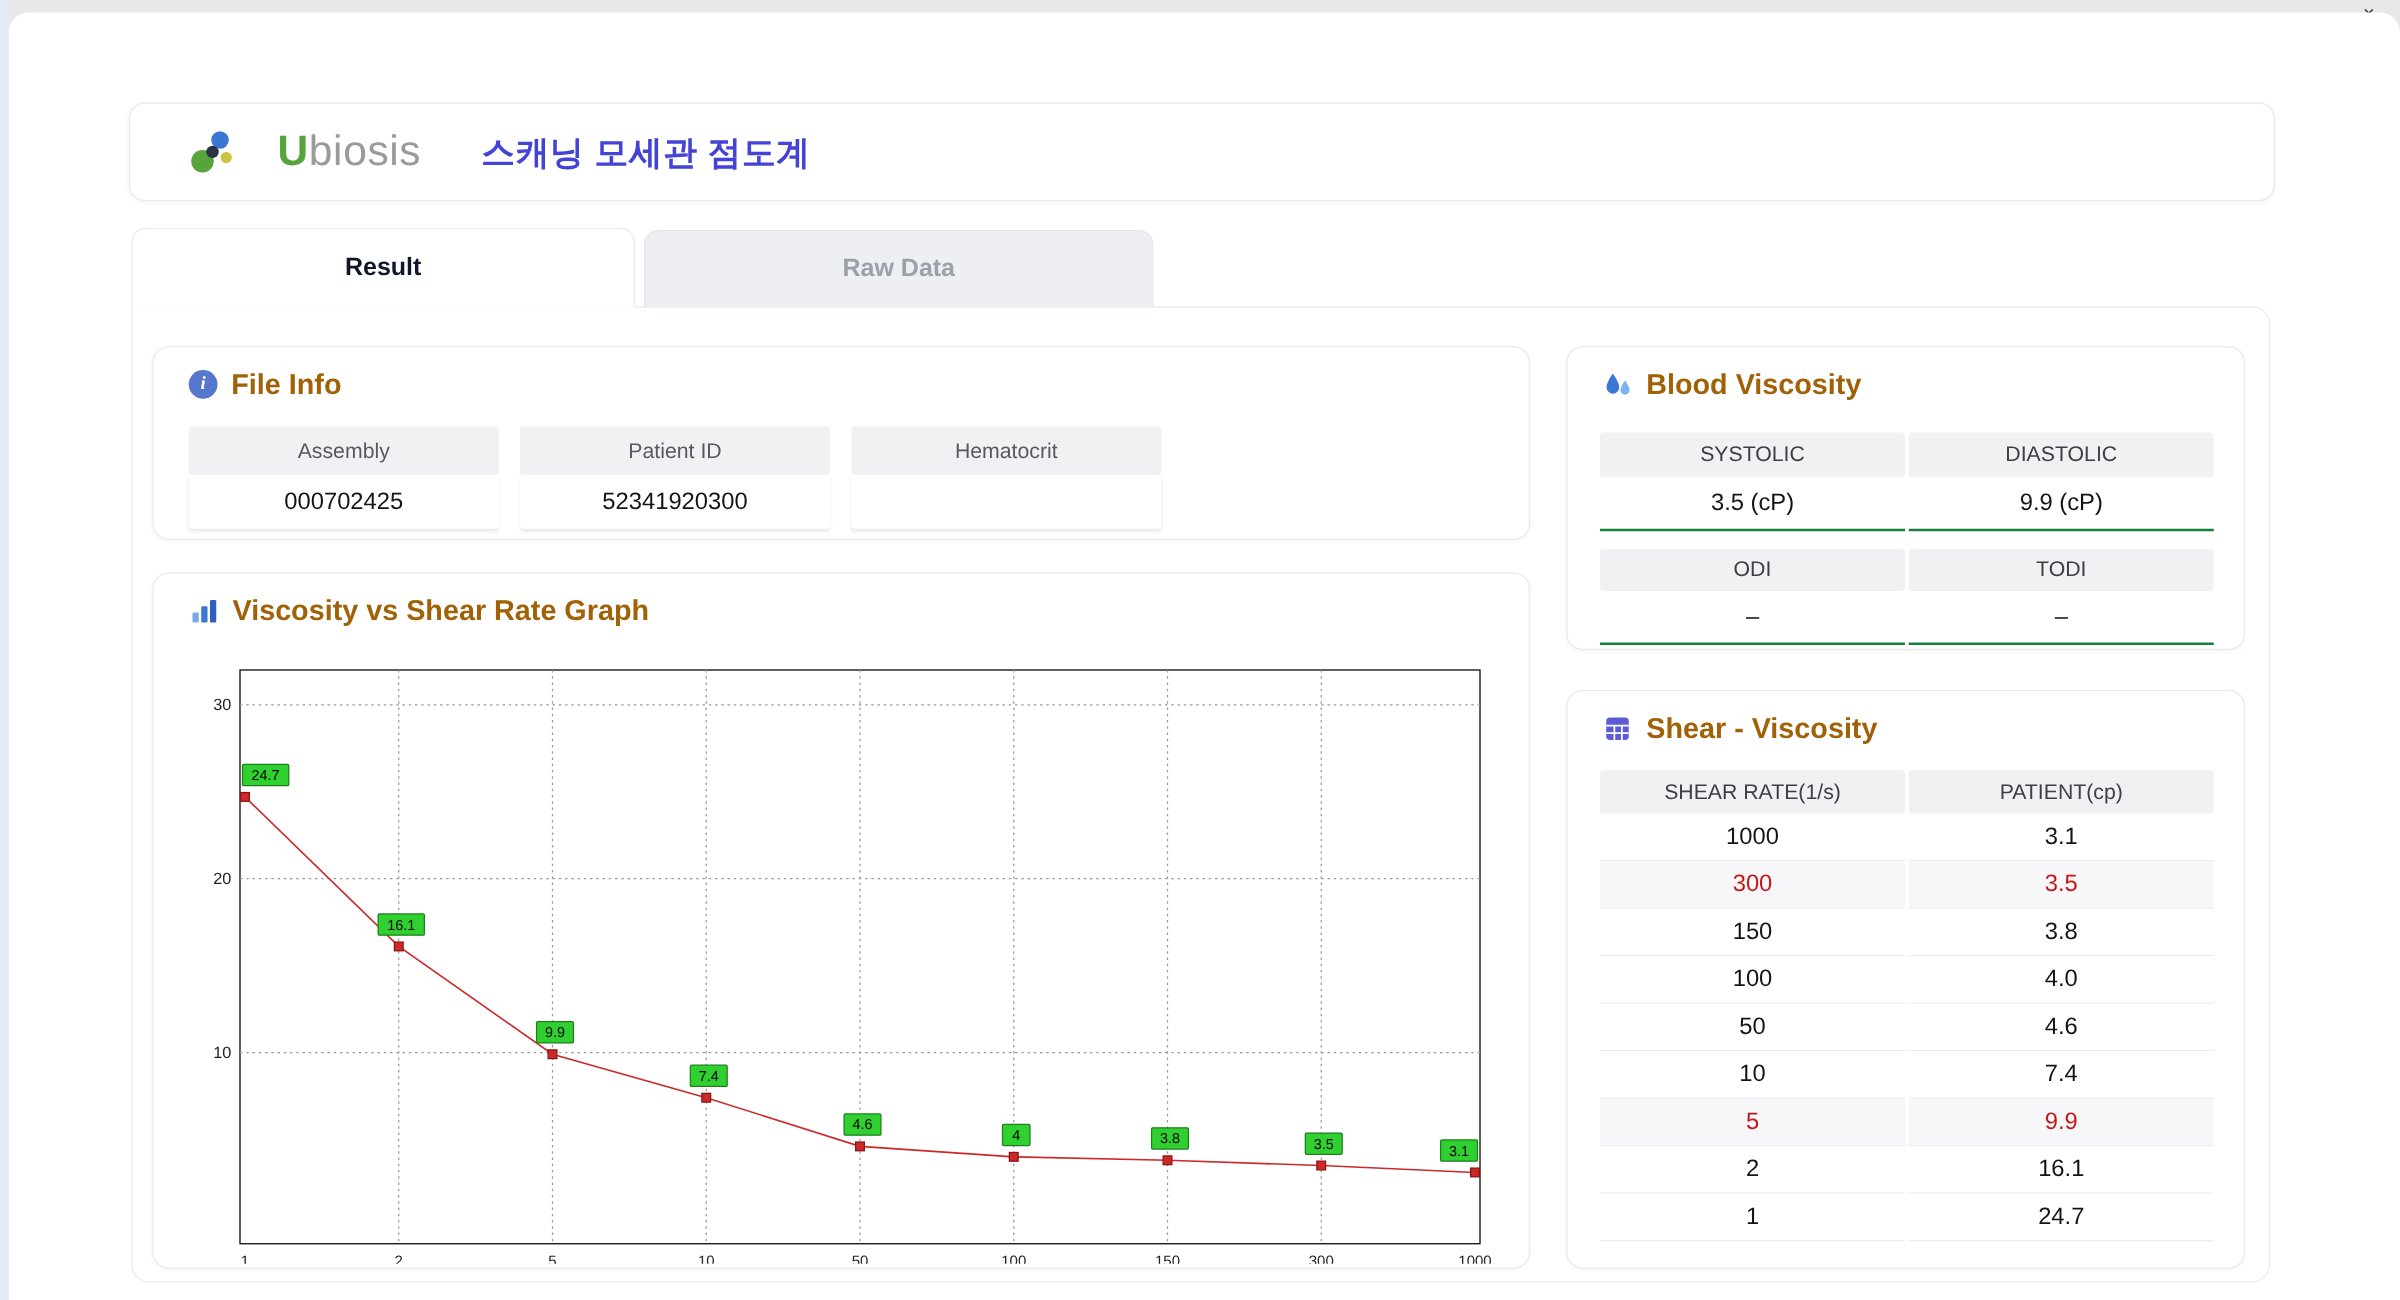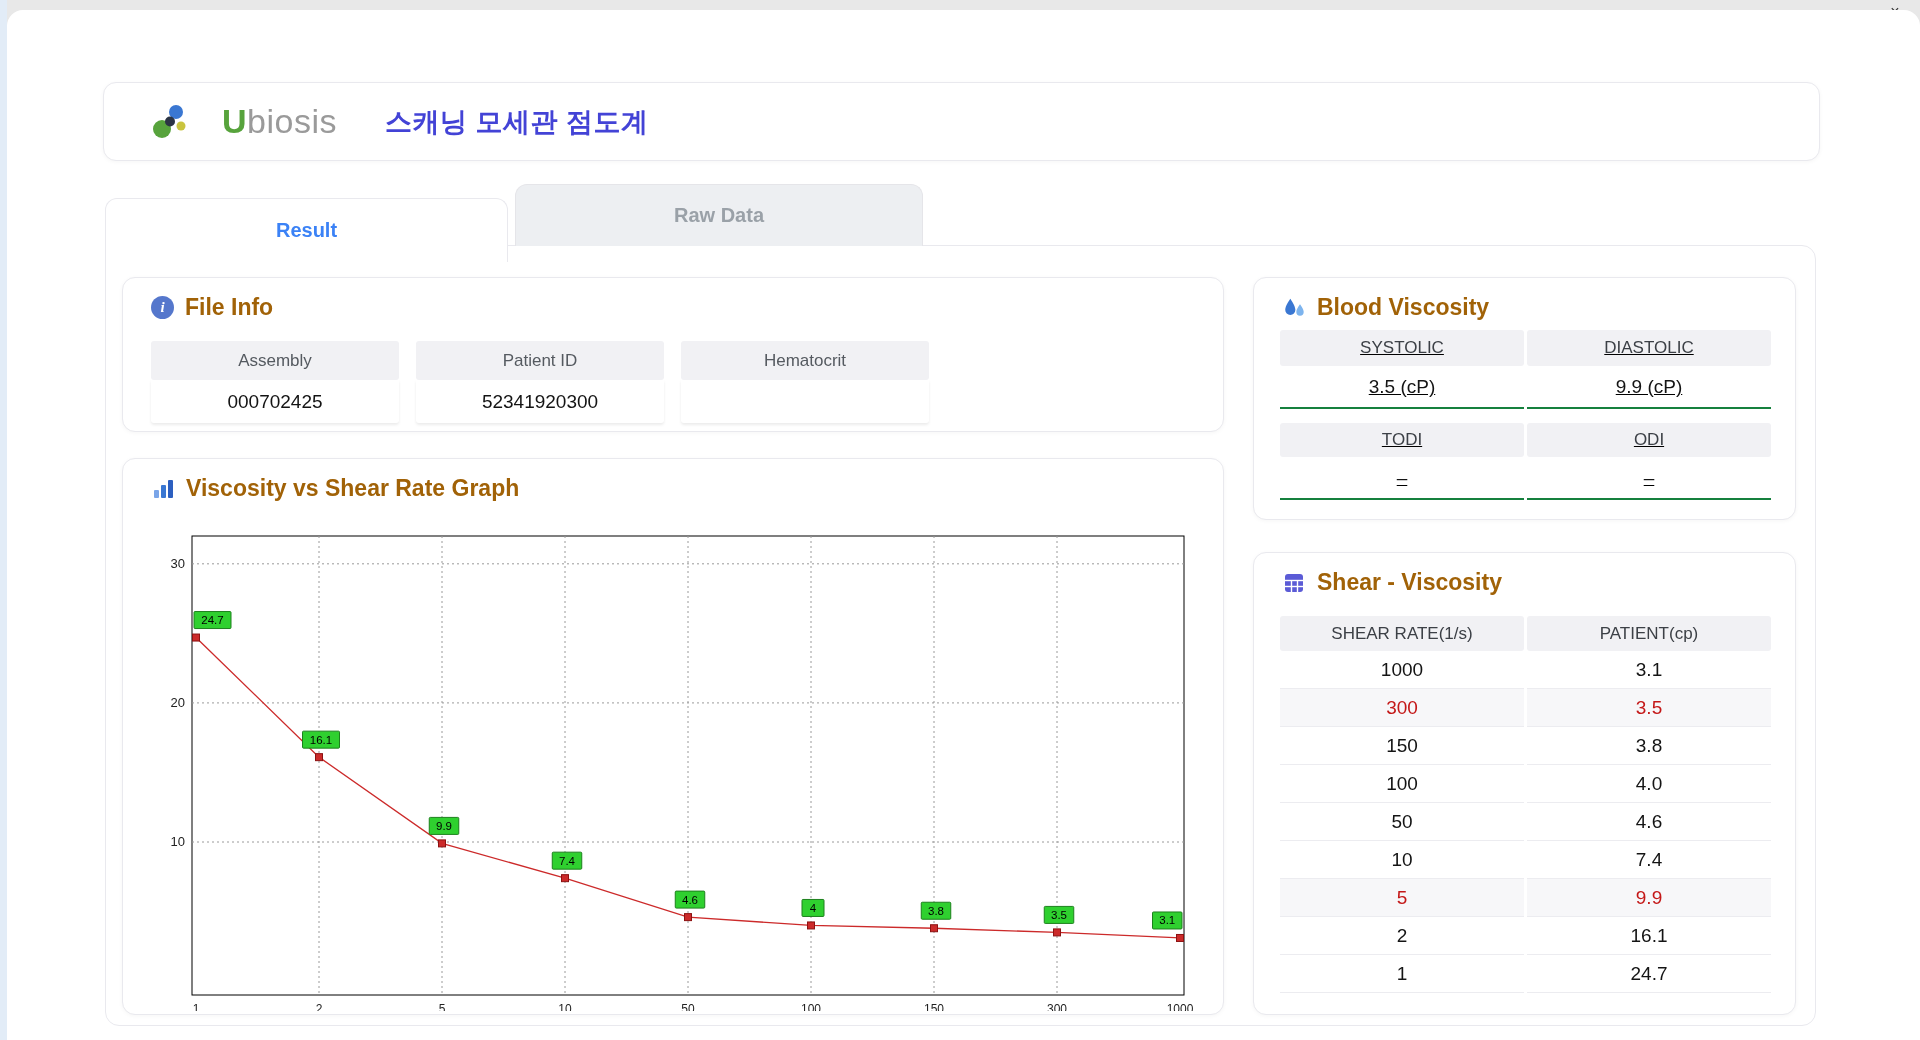--- a/index.html
+++ b/index.html
@@ -27,22 +27,22 @@
   .brand { font-size: 34px; color: #9a9a9a; font-weight: 500; letter-spacing: 0.5px; }
   .brand-u { color: #57a33c; font-weight: 600; }
   .app-title { margin-left: 48px; color: #4343d6; font-weight: bold; font-size: 27px; letter-spacing: 0.5px; }
 
   
   .tab {
     position: absolute; box-sizing: border-box; text-align: center; font-weight: bold;
     font-size: 20px; border-radius: 12px 12px 0 0; cursor: pointer;
   }
   .tab-result {
-    left: 105px; top: 198px; width: 403px; height: 64px; line-height: 62px;
-    background: #fff; border: 1px solid #e9e9ee; border-bottom: none; color: #3b82f6; z-index: 5;
+    left: 105px; top: 182px; width: 403px; height: 64px; line-height: 62px;
+    background: #fff; border: 1px solid #e9e9ee; border-bottom: none; color: #0f172a; z-index: 5;
   }
   .tab-raw {
     left: 515px; top: 184px; width: 408px; height: 62px; line-height: 60px;
     background: #edeff2; border: 1px solid #e5e5e9; border-bottom: none; color: #9aa1a8; z-index: 2;
   }
   .content-card {
     position: absolute; left: 105px; top: 245px; width: 1711px; height: 781px;
     background: #fff; border: 1px solid #e9e9ee; border-radius: 0 14px 14px 14px;
     box-sizing: border-box; z-index: 1;
   }
@@ -68,21 +68,21 @@
     height: 43px; line-height: 43px; text-align: center; color: #141414; font-size: 19px;
     background: #fff; box-shadow: 0 2px 3px rgba(0,0,0,0.08); border-radius: 0 0 3px 3px;
   }
 
   
   .graph-card { left: 122px; top: 458px; width: 1102px; height: 557px; z-index: 2; }
   .chart-svg { position: absolute; left: 30px; top: 66px; }
 
   
   .blood-card { left: 1253px; top: 277px; width: 543px; height: 243px; z-index: 2; }
-  .bv-grid { position: absolute; left: 26px; top: 52px; width: 491px; text-decoration: underline; }
+  .bv-grid { position: absolute; left: 26px; top: 68px; width: 491px; }
   .bv-row { display: flex; gap: 3px; }
   .bv-gap { height: 14px; }
   .bv-label {
     flex: 1; background: #f1f1f4; height: 36px; line-height: 36px; text-align: center;
     color: #3c4046; font-size: 17px; border-radius: 3px;
   }
   .bv-label.r2 { height: 34px; line-height: 34px; }
   .bv-value {
     flex: 1; height: 41px; line-height: 41px; text-align: center; color: #141414;
     font-size: 19px; border-bottom: 2px solid #15803d; background: #fff;
@@ -226,22 +226,22 @@
       <div class="bv-row">
         <div class="bv-label">SYSTOLIC</div>
         <div class="bv-label">DIASTOLIC</div>
       </div>
       <div class="bv-row">
         <div class="bv-value">3.5 (cP)</div>
         <div class="bv-value">9.9 (cP)</div>
       </div>
       <div class="bv-gap"></div>
       <div class="bv-row">
+        <div class="bv-label r2">ODI</div>
         <div class="bv-label r2">TODI</div>
-        <div class="bv-label r2">ODI</div>
       </div>
       <div class="bv-row">
         <div class="bv-value">–</div>
         <div class="bv-value">–</div>
       </div>
     </div>
   </div>
 
   <div class="card shear-card">
     <div class="card-header">

